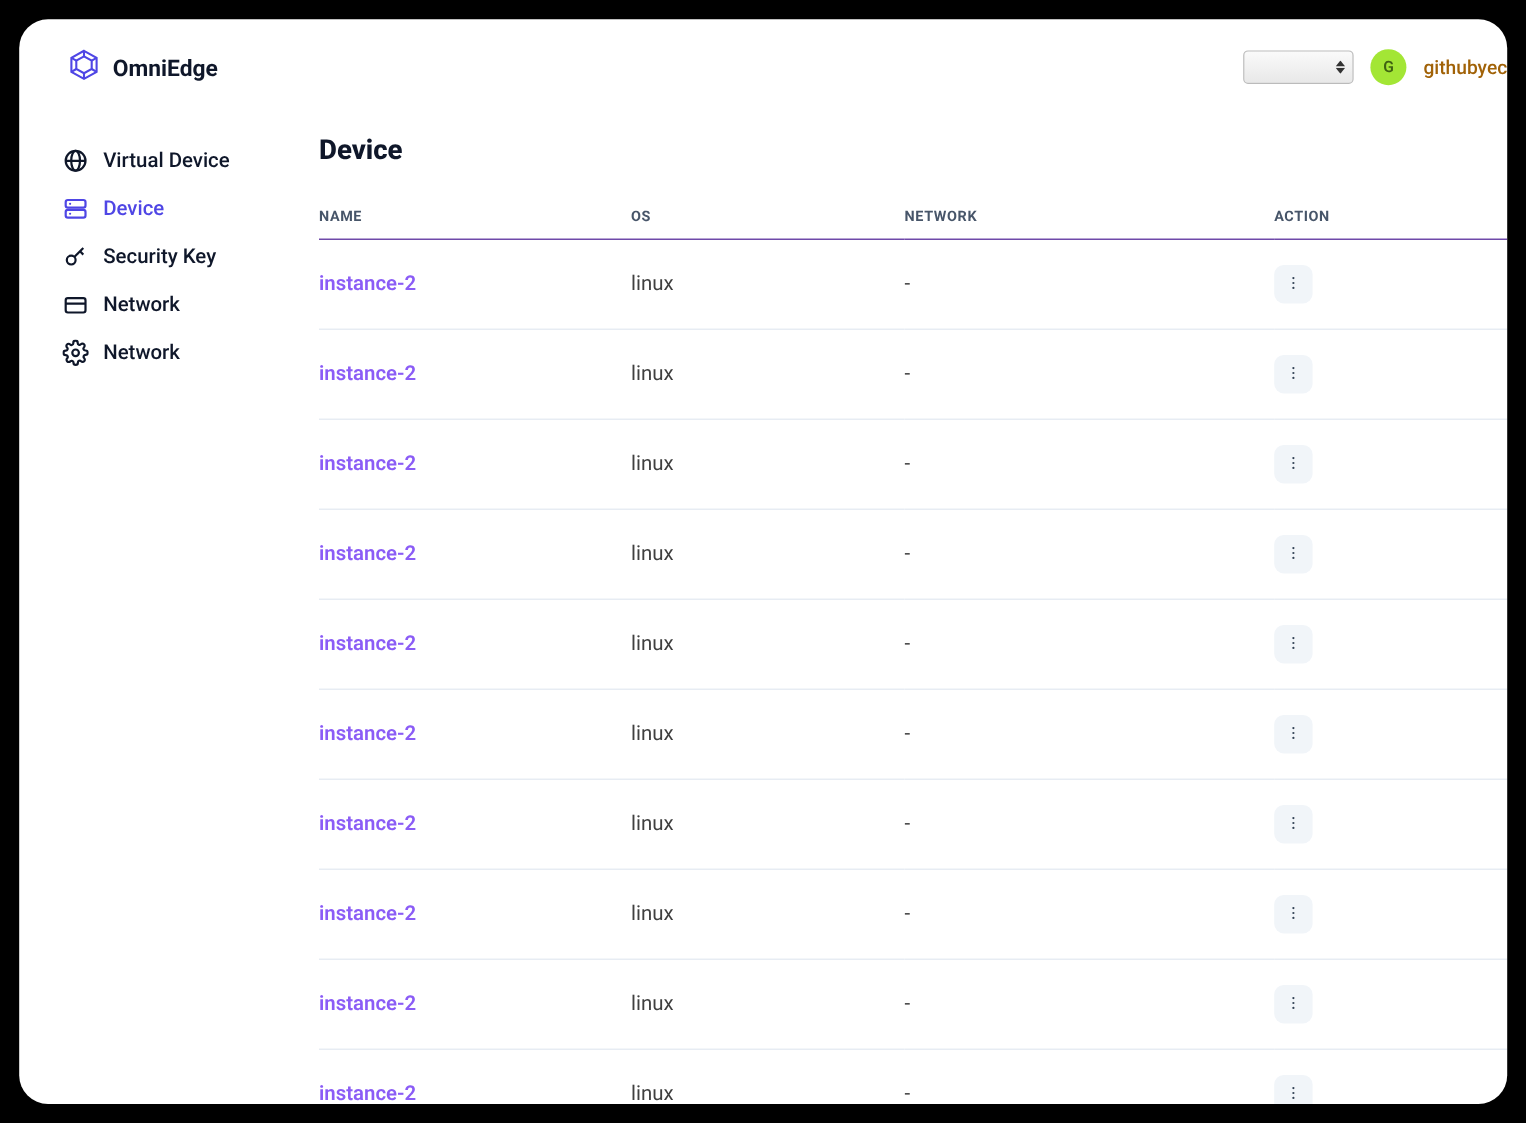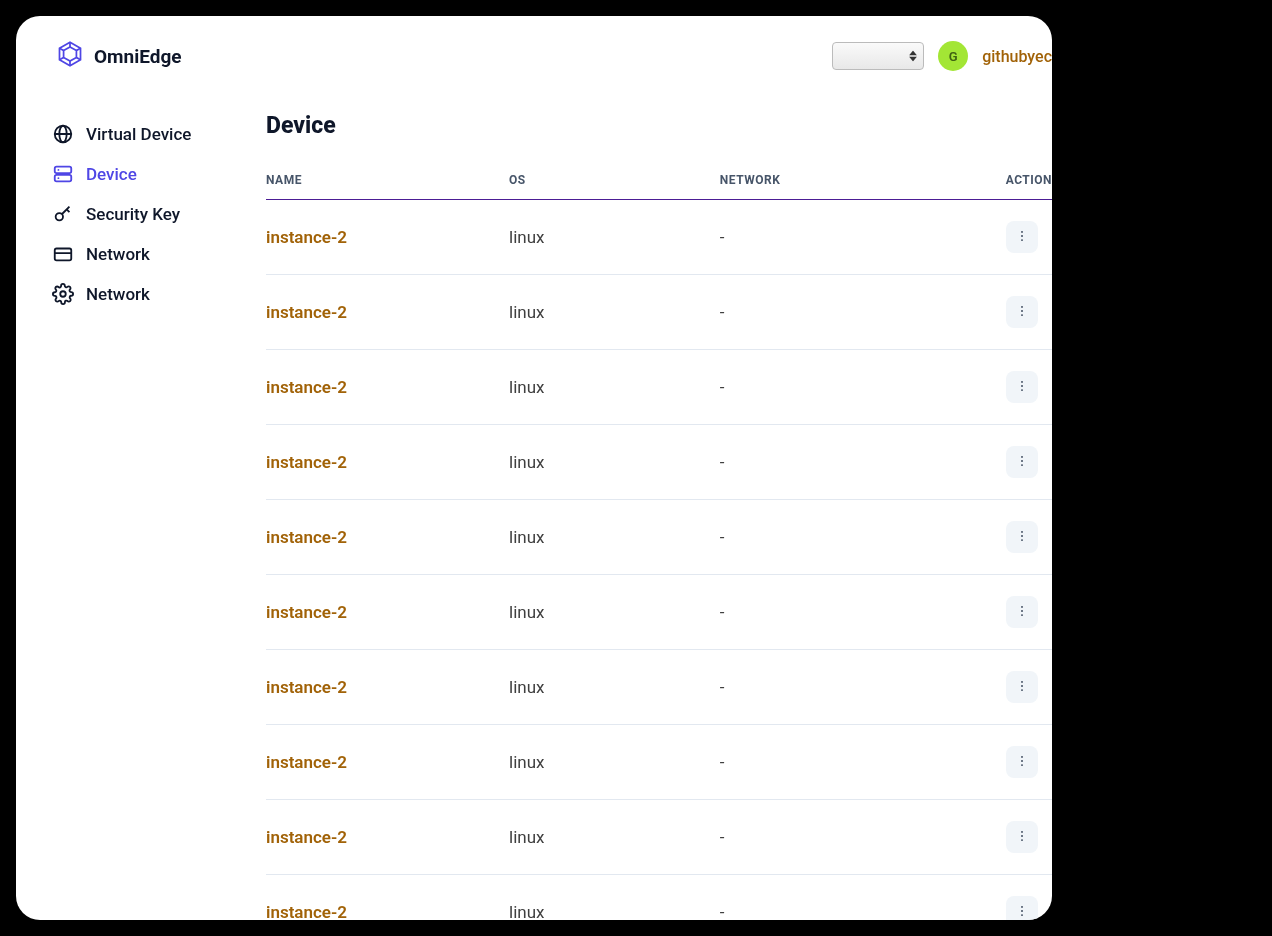--- a/index.html
+++ b/index.html
@@ -7,21 +7,21 @@
       font-family: -apple-system, BlinkMacSystemFont, "Segoe UI", Roboto, sans-serif;
       background: #000;
       width: 1272px;
       height: 936px;
       overflow: hidden;
     }
     .app-window {
       background: #fff;
       border-radius: 24px;
       margin: 16px;
-      width: 1036px;
+      width: 1240px;
       height: 904px;
       overflow: hidden;
       display: flex;
       flex-direction: column;
     }
     .header {
       display: flex;
       align-items: center;
       justify-content: space-between;
       padding: 20px 0 20px 40px;
@@ -132,28 +132,28 @@
       letter-spacing: 0.5px;
       color: #475569;
       text-transform: uppercase;
       padding: 12px 0;
       border-bottom: 1px solid #4c1d95;
     }
     tbody td {
       padding: 21px 0;
       border-bottom: 1px solid #e2e8f0;
       font-size: 17px;
-      color: #a16207;
+      color: #8b5cf6;
     }
     tbody td.os, tbody td.net { color: #404040; font-weight:400; }
     tbody td.name { font-weight: 600; }
     .col-name { width: 260px; }
     .col-os { width: 228px; }
     .col-net { width: 308px; }
-    .col-action { width: auto; text-align: center; }
+    .col-action { width: auto; }
     .action-btn {
       width: 32px;
       height: 32px;
       border-radius: 8px;
       background: #f1f5f9;
       border: none;
       display: flex;
       align-items: center;
       justify-content: center;
       cursor: pointer;

